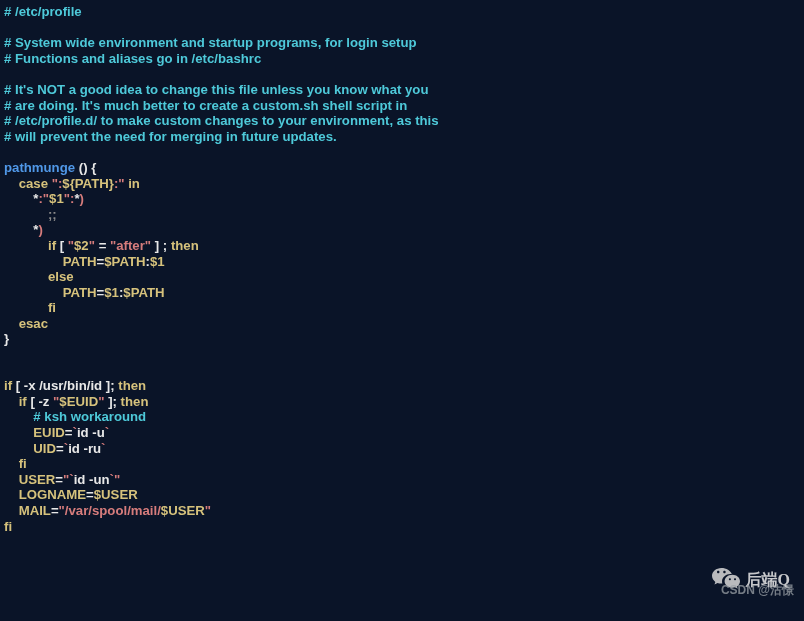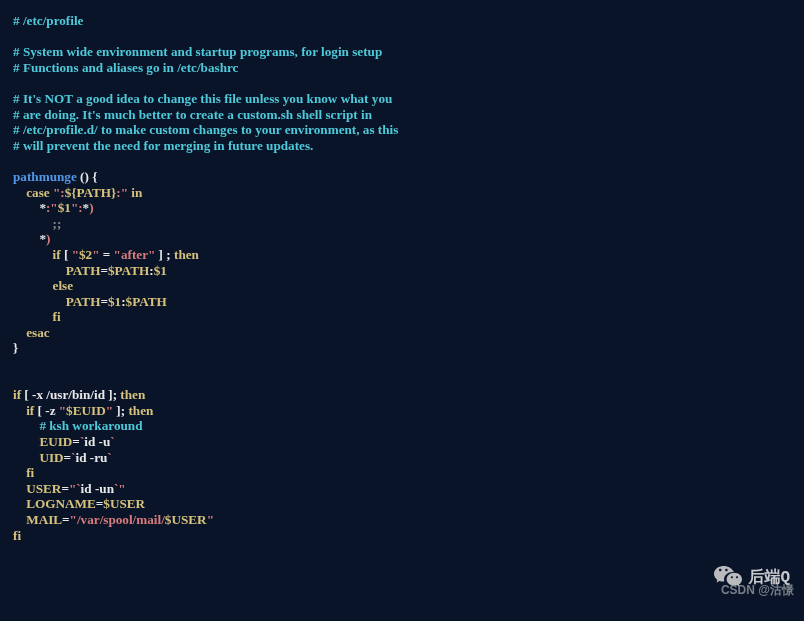--- a/index.html
+++ b/index.html
@@ -10,40 +10,40 @@
     height: 621px;
     overflow: hidden;
     position: relative;
     font-family: "Courier New", monospace;
     font-size: 13.2px;
     line-height: 15.6px;
     font-weight: bold;
   }
   pre {
     margin: 0;
-    padding: 13px;
+    padding: 4px;
     white-space: pre;
-    font-family: Liberation Serif, serif;
+    font-family: Liberation Sans, sans-serif;
   }
   .comment { color: #4ec9d9; }
   .ident   { color: #5098e8; }
   .white   { color: #e8e8e8; }
   .str     { color: #d67c7c; }
   .var     { color: #d6c27c; }
   .grey    { color: #8a8a8a; }
 
   .watermark {
     position: absolute;
     right: 14px;
     bottom: 28px;
     display: flex;
     align-items: center;
     gap: 6px;
     color: #e8e8e8;
-    font-family: Liberation Mono, monospace;
+    font-family: Liberation Serif, serif;
     font-size: 16px;
     opacity: 0.85;
     justify-content: flex-end;
   }
   .wm-icon svg { width: 28px; height: 24px; fill: #d8d8d8; }
   .attrib {
     position: absolute;
     right: 10px;
     bottom: 22px;
     color: #9aa0a6;

